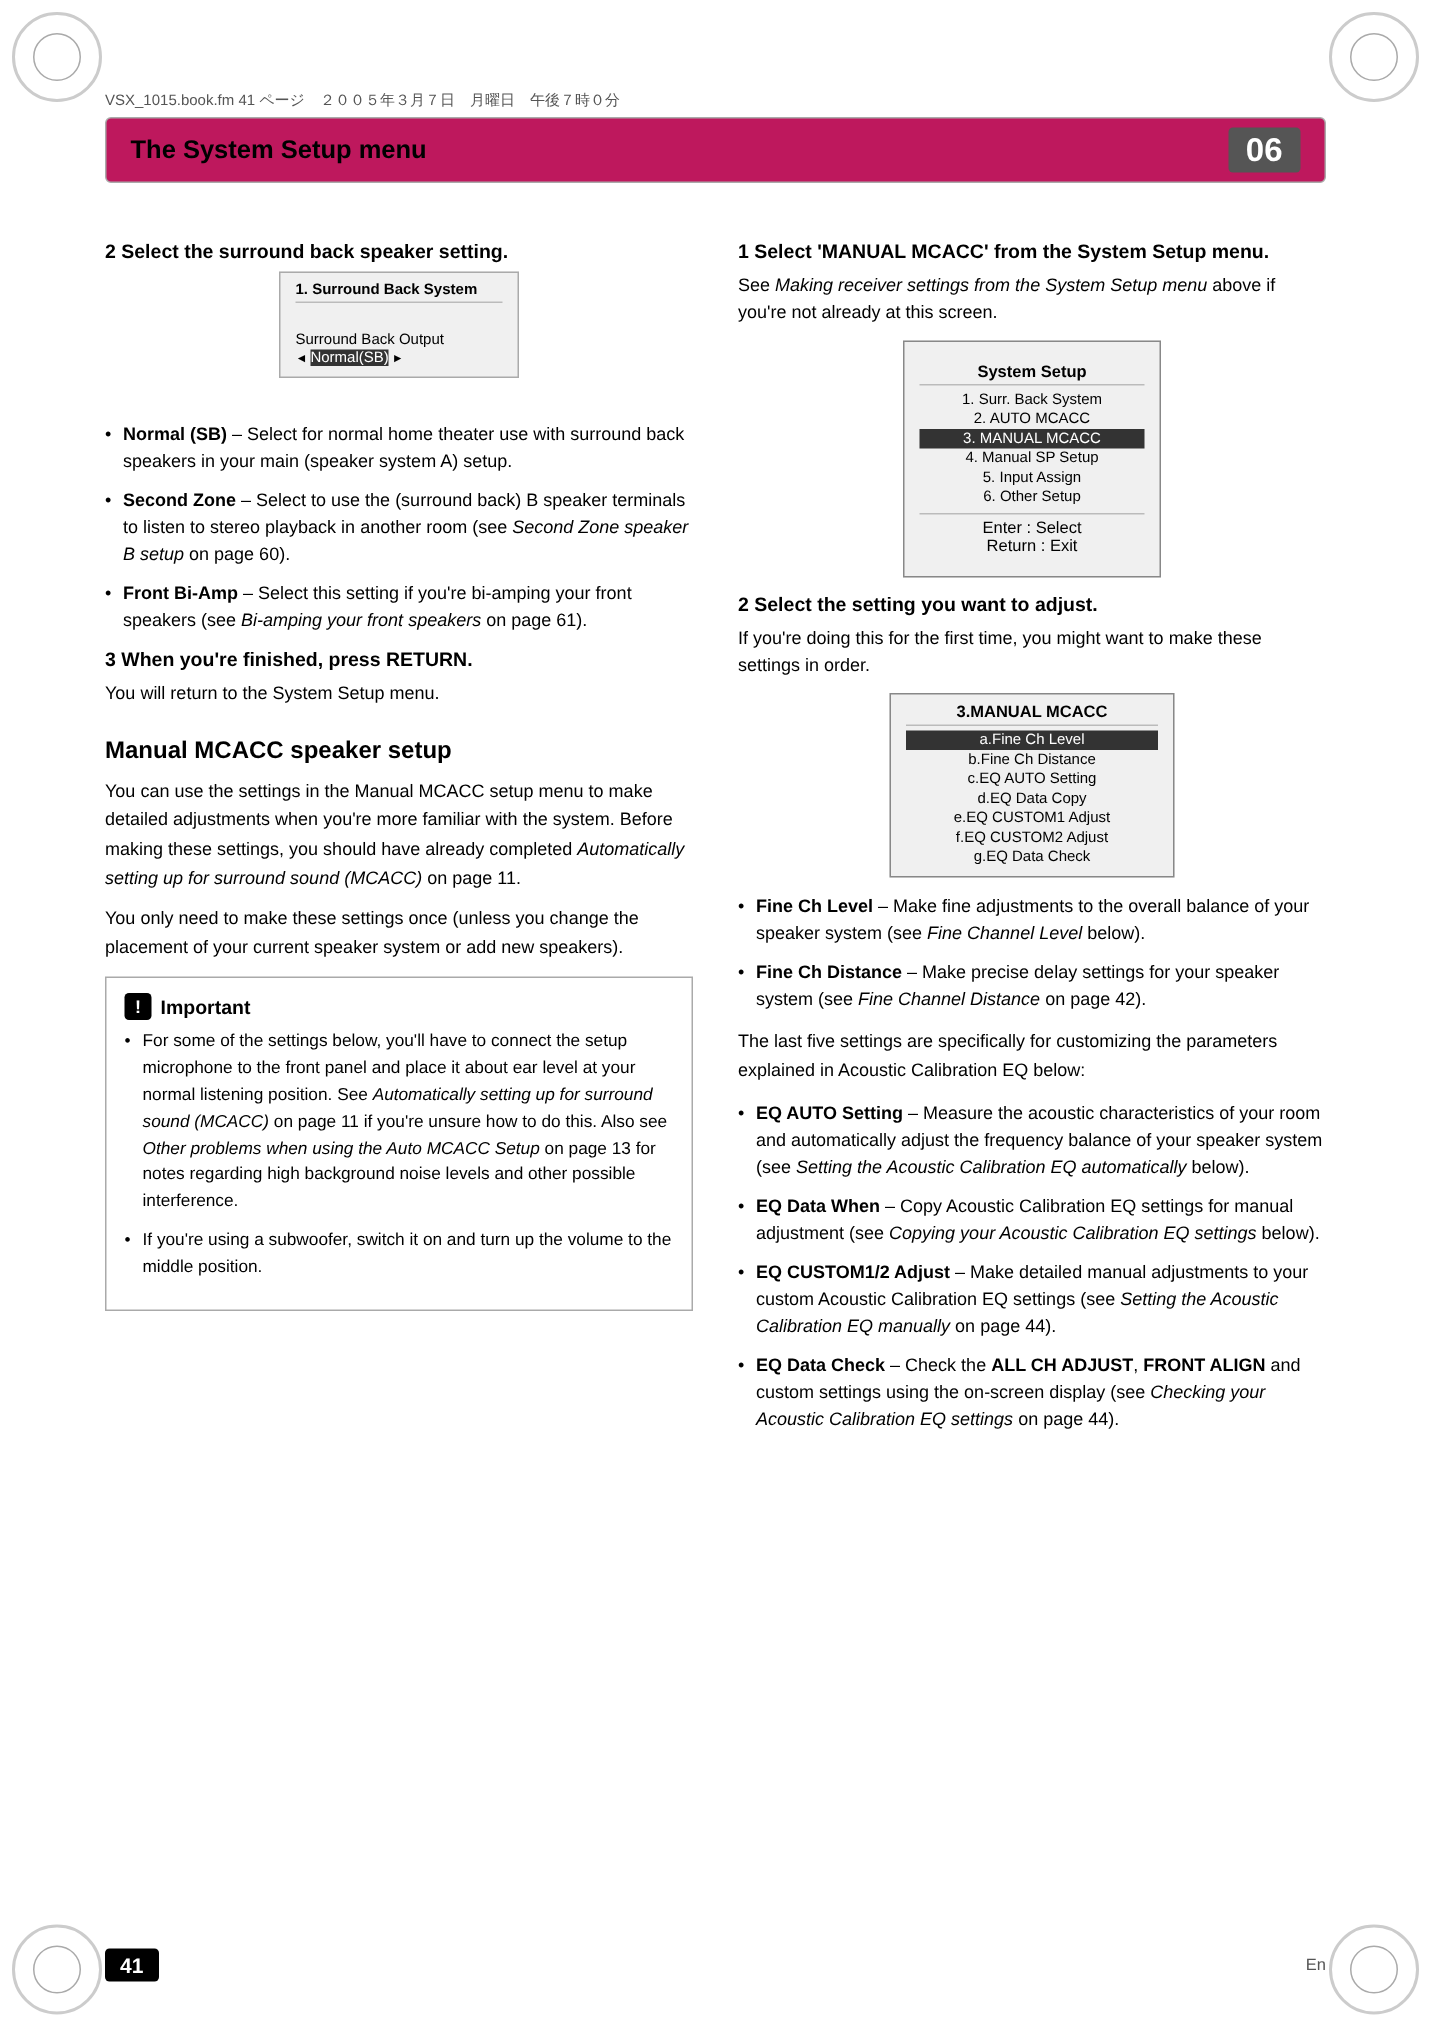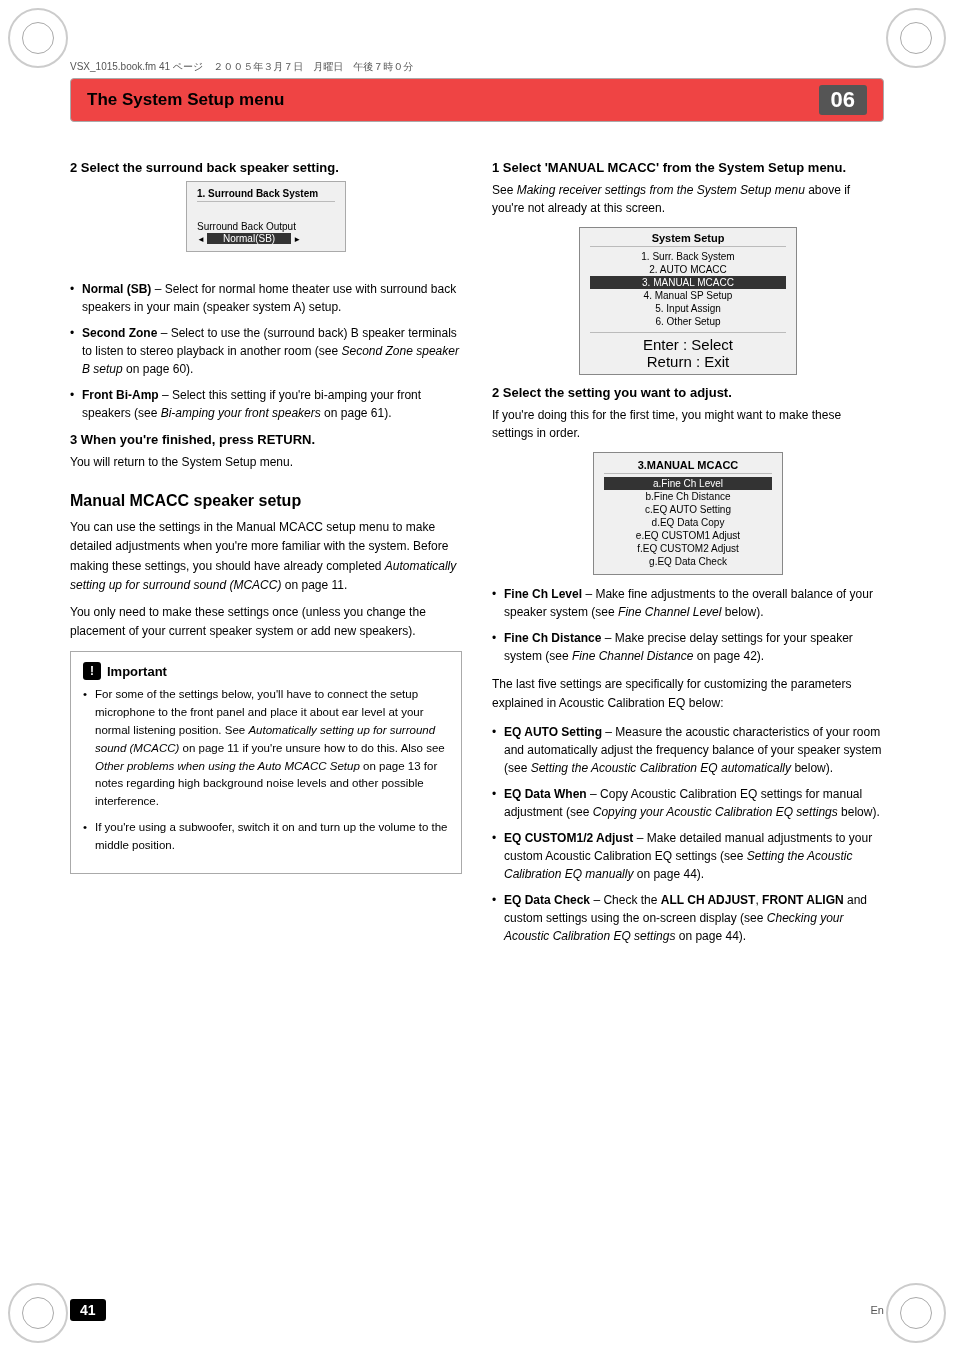--- a/index.html
+++ b/index.html
@@ -55,21 +55,21 @@
     }
 
     .section-header {
       display: flex;
       align-items: center;
       justify-content: space-between;
       border: 1.5px solid #aaa;
       border-radius: 4px;
       padding: 6px 16px;
       margin-top: 4px;
-      background: #ef4444;
+      background: #be185d;
     }
 
     .section-title {
       font-size: 17px;
       font-weight: bold;
     }
 
     .chapter-number {
       background: #555;
       color: #fff;
@@ -123,21 +123,21 @@
     .display-box .display-row {
       display: flex;
       align-items: center;
       font-size: 10px;
       margin: 1px 0;
     }
 
     .display-box .display-value {
       background: #333;
       color: #fff;
-      padding: 0 16px;
+      padding: 0 0;
       font-size: 10px;
       margin: 0 2px;
     }
 
     .arrow-left::before { content: '◄ '; font-size: 8px; }
     .arrow-right::after { content: ' ►'; font-size: 8px; }
 
     
     .bullet-list {
       list-style: none;
@@ -234,23 +234,23 @@
     .important-list li::before {
       content: '•';
       position: absolute;
       left: 0;
     }
 
     
     .system-display {
       border: 1.5px solid #888;
       background: #f0f0f0;
-      padding: 4px 10px;
+      padding: 14px 10px;
       margin: 10px auto;
-      width: 218px;
+      width: 172px;
       font-size: 10px;
     }
 
     .system-display .sys-title {
       font-weight: bold;
       font-size: 11px;
       margin-bottom: 3px;
       border-bottom: 1px solid #bbb;
       padding-bottom: 2px;
     }
@@ -262,21 +262,21 @@
 
     .system-display .sys-item.highlighted {
       background: #333;
       color: #fff;
     }
 
     .system-display .sys-footer {
       border-top: 1px solid #bbb;
       margin-top: 4px;
       padding-top: 3px;
-      font-size: 15px;
+      font-size: 11px;
       text-align: center;
     }
 
     
     .manual-display {
       border: 1.5px solid #888;
       background: #f0f0f0;
       padding: 6px 10px;
       margin: 10px auto;
       width: 190px;

